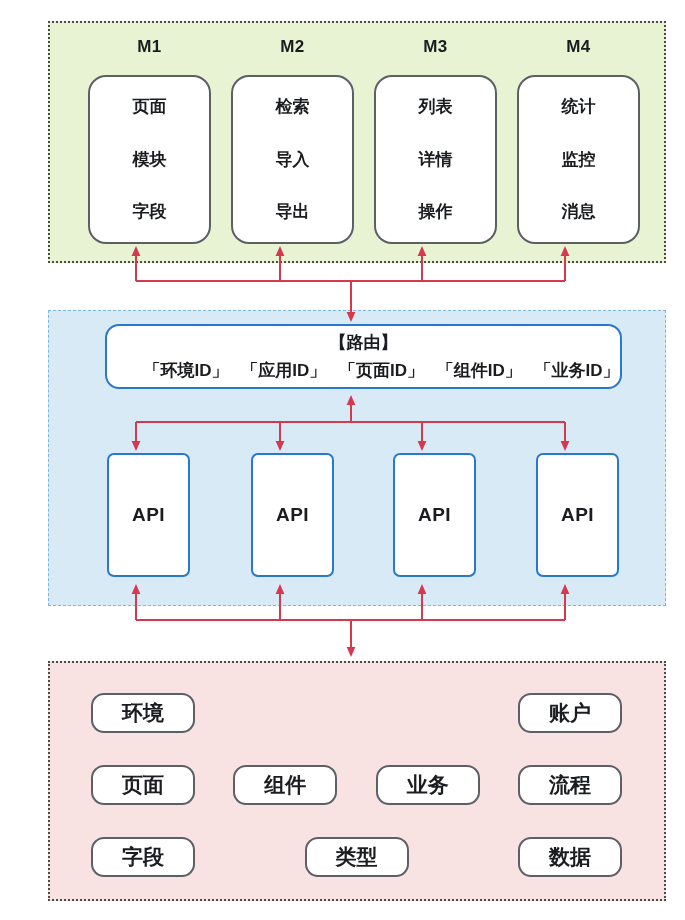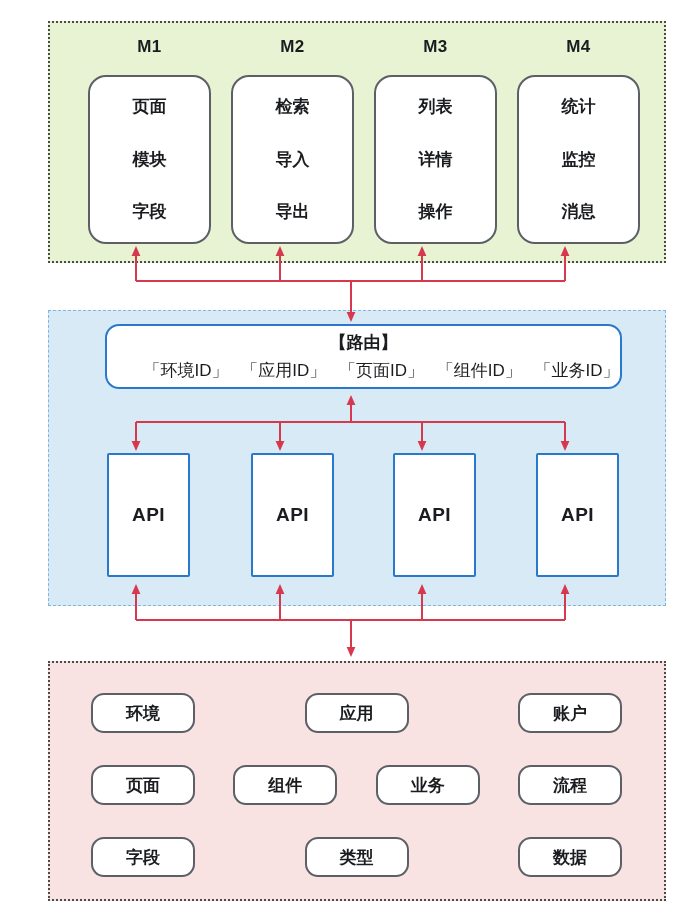--- a/index.html
+++ b/index.html
@@ -31,44 +31,44 @@
     top:310px; height:296px;
     background:var(--panel-blue-bg,#d9eaf7);
     border:1.5px dashed var(--panel-blue-border,#7fb5e2);
   }
   .router-box {
     position:absolute; left:56px; top:13px; width:517px; height:65px; box-sizing:border-box;
     background:#fff; border:2px solid var(--blue-box-border,#2878cc); border-radius:14px;
     display:flex; flex-direction:column; align-items:center; justify-content:center; gap:5px;
   }
   .router-title { font-size:17px; font-weight:bold; }
-  .router-ids  { font-size:17px; font-weight:normal; word-spacing:8px; white-space:nowrap;margin-left:36px; }
+  .router-ids  { font-size:17px; font-weight:bold; word-spacing:8px; white-space:nowrap;margin-left:36px; }
   .api-box {
     position:absolute; top:142px; width:83px; height:124px; box-sizing:border-box;
-    background:#fff; border:2px solid var(--blue-box-border,#2878cc); border-radius:2px;
+    background:#fff; border:2px solid var(--blue-box-border,#2878cc); border-radius:7px;
     display:flex; align-items:center; justify-content:center;
     font-size:19px; font-weight:bold; letter-spacing:.5px;
   }
   .api-box.p1 { left:58px; }  .api-box.p2 { left:202px; }
   .api-box.p3 { left:344px; } .api-box.p4 { left:487px; }
 
   
   .panel.pink {
     top:661px; height:240px;
     background:var(--panel-pink-bg,#f8e2e2);
     border:2px dotted var(--panel-pink-border,#4a4a4a);
     display:flex; flex-direction:column; gap:32px;
     padding:30px 42px 0 41px;
   }
   .chip-row { display:flex; justify-content:space-between; }
   .chip {
     width:104px; height:40px; box-sizing:border-box;
     background:#fff; border:2px solid var(--gray-box-border,#5c6066); border-radius:13px;
     display:flex; align-items:center; justify-content:center;
-    font-size:17px; font-weight:bold;
+    font-size:21px; font-weight:bold;
   }
 
   
   .arrows { position:absolute; left:0; top:0; width:685px; height:920px; pointer-events:none; }
   .arrows path.l { stroke:var(--arrow-red,#d6384e); stroke-width:2; fill:none; }
   .arrows #ah path { fill:var(--arrow-red,#d6384e); stroke:none; }
 </style>
 </head>
 <body>
 
@@ -116,21 +116,20 @@
     </div>
     <div class="api-box p1">API</div>
     <div class="api-box p2">API</div>
     <div class="api-box p3">API</div>
     <div class="api-box p4">API</div>
   </section>
 
   <section class="panel pink">
     <div class="chip-row">
       <div class="chip">环境</div>
-      <div class="chip">应用</div>
       <div class="chip">账户</div>
     </div>
     <div class="chip-row">
       <div class="chip">页面</div>
       <div class="chip">组件</div>
       <div class="chip">业务</div>
       <div class="chip">流程</div>
     </div>
     <div class="chip-row">
       <div class="chip">字段</div>

